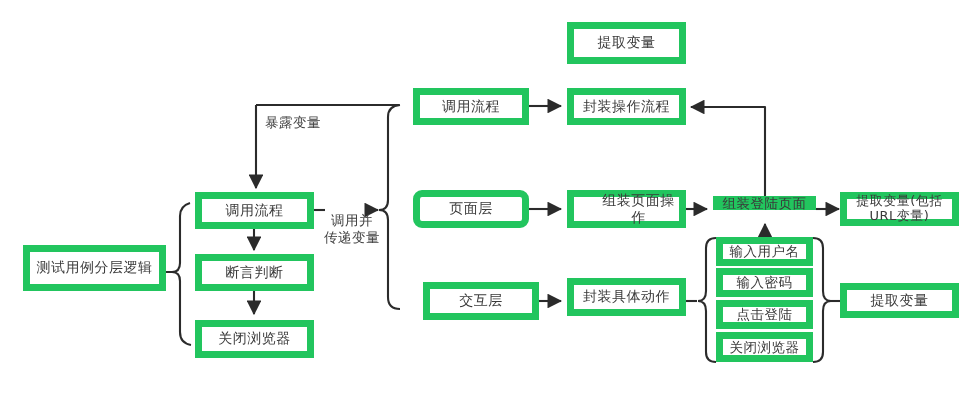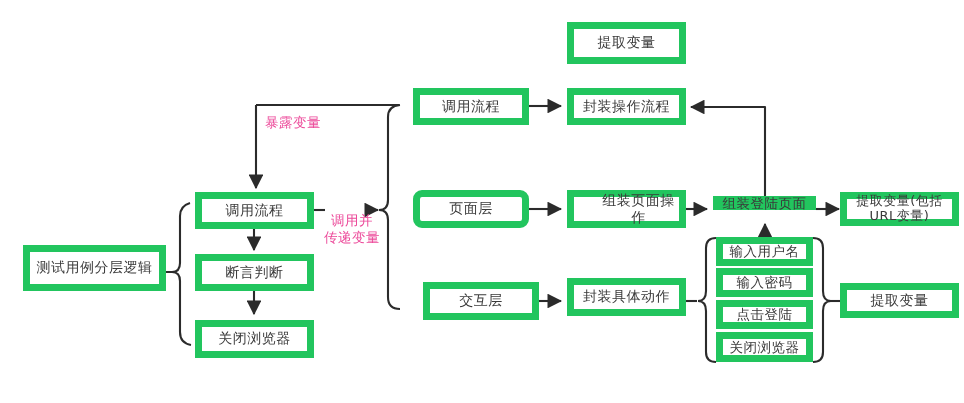--- a/index.html
+++ b/index.html
@@ -13,21 +13,21 @@
   .node{
     position:absolute;box-sizing:border-box;
     border:7px solid #22c55e;background:#ffffff;
     display:flex;align-items:center;justify-content:center;
     text-align:center;color:#3a3a3a;font-size:14px;line-height:1.25;
     letter-spacing:.5px;
   }
   .node.small{font-size:13.5px;}
   .node.two-line{font-size:13px;line-height:1.15;}
   .edge-label{
-    position:absolute;color:#ec4899;font-size:13.5px;line-height:1.3;
+    position:absolute;color:#404040;font-size:13.5px;line-height:1.3;
     text-align:center;white-space:pre-line;letter-spacing:.5px;
     background:transparent;
   }
 </style>
 </head>
 <body>
 
 <div id="canvas">
 
   <svg class="lines" viewBox="0 0 964 403" xmlns="http://www.w3.org/2000/svg">

